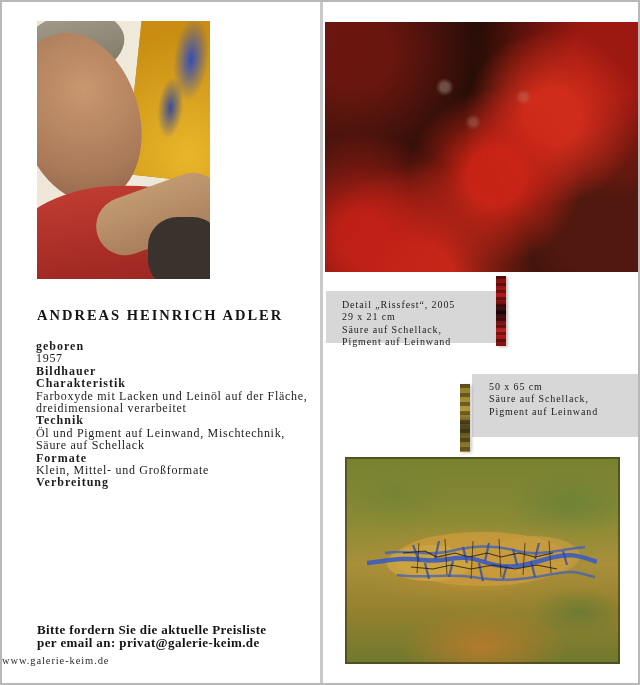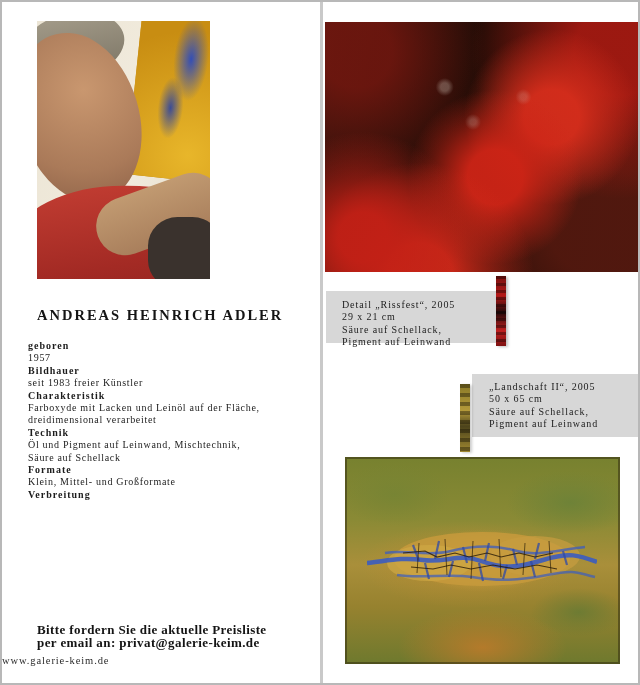--- a/index.html
+++ b/index.html
@@ -54,22 +54,22 @@
     position:absolute; right:-12px; bottom:-10px; width:74px; height:72px;
     border-radius:40%; background:#3a322d;
   }
 
   .artist-name {
     position:absolute; left:35px; top:305px;
     font-size:14.5px; font-weight:bold; letter-spacing:2px; color:#151515;
   }
 
   .bio {
-    position:absolute; left:26px; top:338px; width:285px;
-    font-size:10px; line-height:12.4px; letter-spacing:0.7px; color:#1c1c1c;
+    position:absolute; left:34px; top:338px; width:285px;
+    font-size:12px; line-height:12.4px; letter-spacing:0.7px; color:#1c1c1c;
   }
   .bio dt { font-weight:bold; letter-spacing:1px; }
 
   .price-note {
     position:absolute; left:35px; top:621px; width:280px;
     font-size:13px; font-weight:bold; line-height:13.2px;
     letter-spacing:0.4px; color:#141414;
   }
   .website {
     position:absolute; left:0; top:653px; width:318px; text-align:left;
@@ -147,21 +147,20 @@
       <div class="p-arm"></div>
       <div class="p-dark"></div>
     </div>
 
     <h1 class="artist-name">ANDREAS HEINRICH ADLER</h1>
 
     <dl class="bio">
       <dt>geboren</dt>
       <dd class="pre">1957</dd>
       <dt>Bildhauer</dt>
-      <dd class="pre">seit 1983 freier Künstler</dd>
       <dt>Charakteristik</dt>
       <dd class="pre">Farboxyde mit Lacken und Leinöl auf der Fläche,
 dreidimensional verarbeitet</dd>
       <dt>Technik</dt>
       <dd class="pre">Öl und Pigment auf Leinwand, Mischtechnik,
 Säure auf Schellack</dd>
       <dt>Formate</dt>
       <dd class="pre">Klein, Mittel- und Großformate</dd>
       <dt>Verbreitung</dt>
     </dl>
@@ -179,21 +178,20 @@
 
     <div class="caption caption-1">
       <div>Detail „Rissfest“, 2005</div>
       <div>29 x 21 cm</div>
       <div>Säure auf Schellack,</div>
       <div>Pigment auf Leinwand</div>
     </div>
     <div class="thumb-strip thumb-red"></div>
 
     <div class="caption caption-2">
-      <div>„Landschaft II“, 2005</div>
       <div>50 x 65 cm</div>
       <div>Säure auf Schellack,</div>
       <div>Pigment auf Leinwand</div>
     </div>
     <div class="thumb-strip thumb-yellow"></div>
 
     <div class="art-green">
       <svg class="crack-svg" width="230" height="72" viewBox="0 0 230 72">
         <ellipse cx="115" cy="36" rx="88" ry="27" fill="#c79a3c" opacity="0.85"></ellipse>
         <ellipse cx="62" cy="40" rx="42" ry="18" fill="#cfa845" opacity="0.7"></ellipse>

